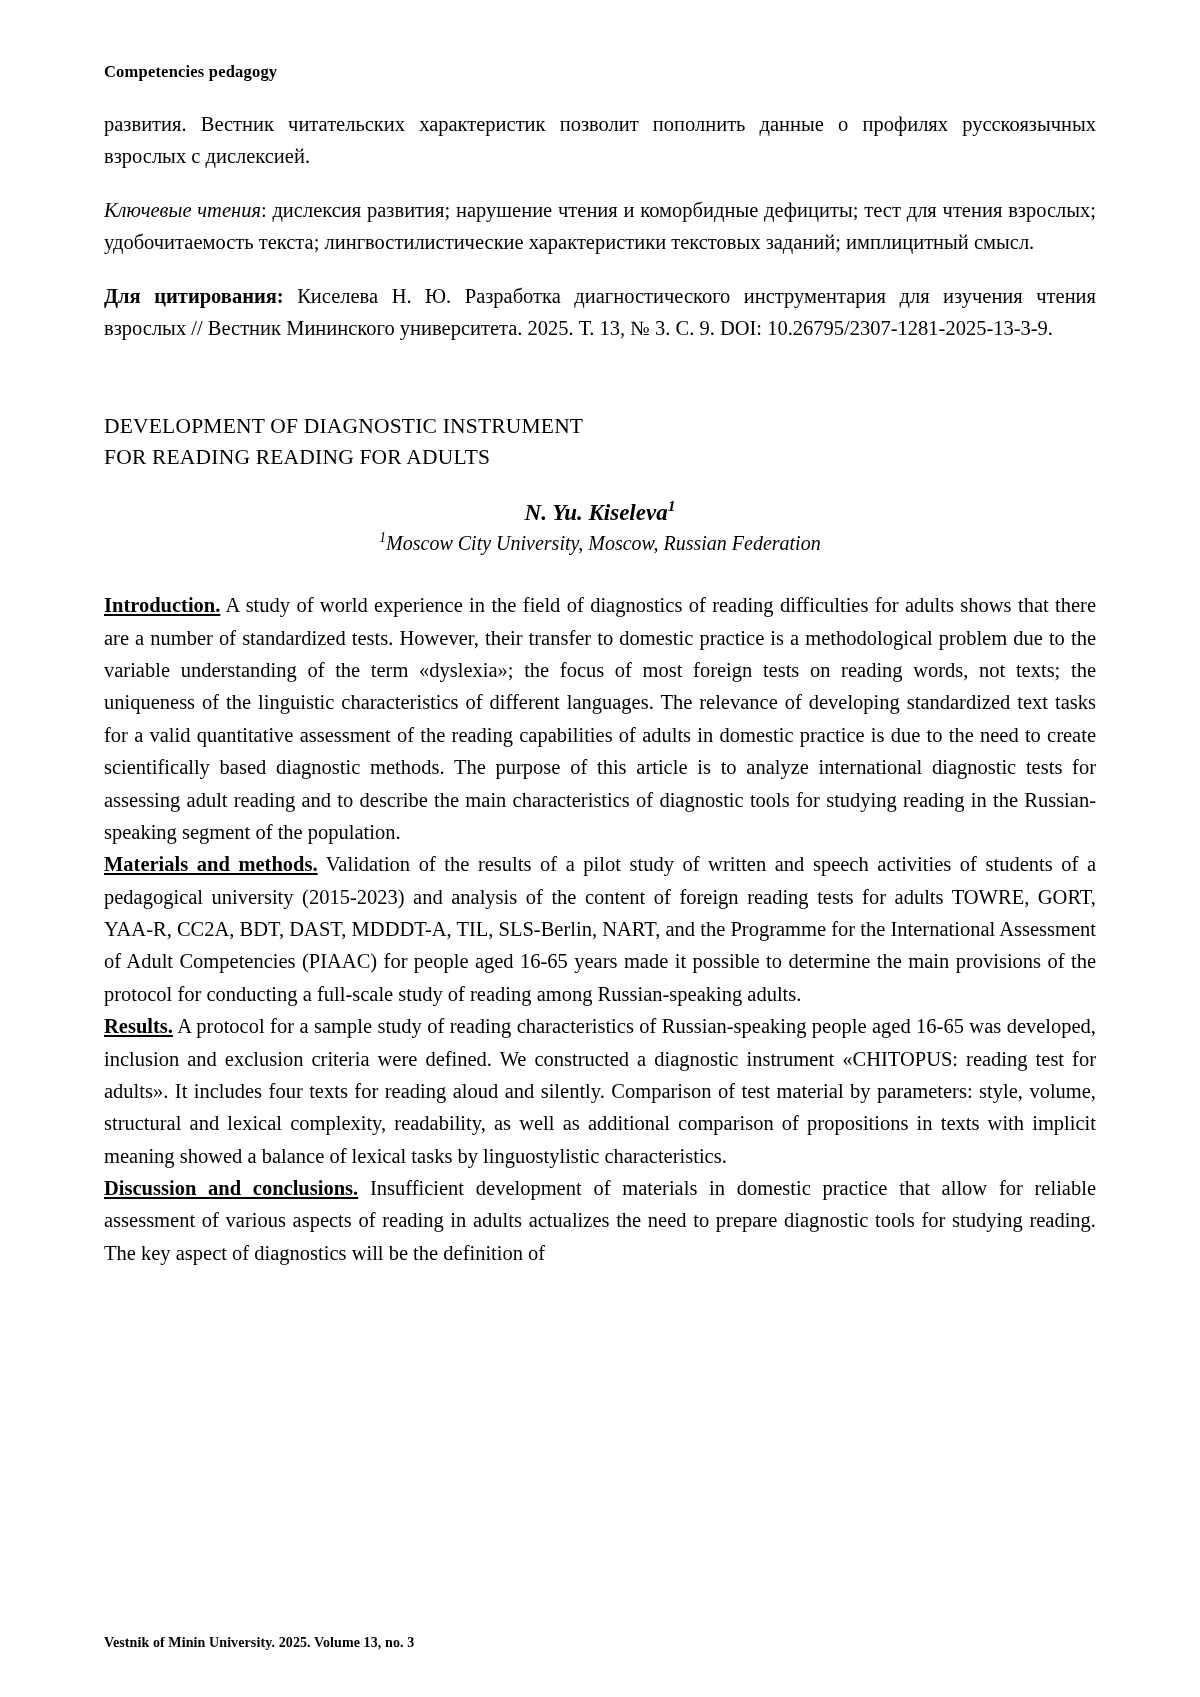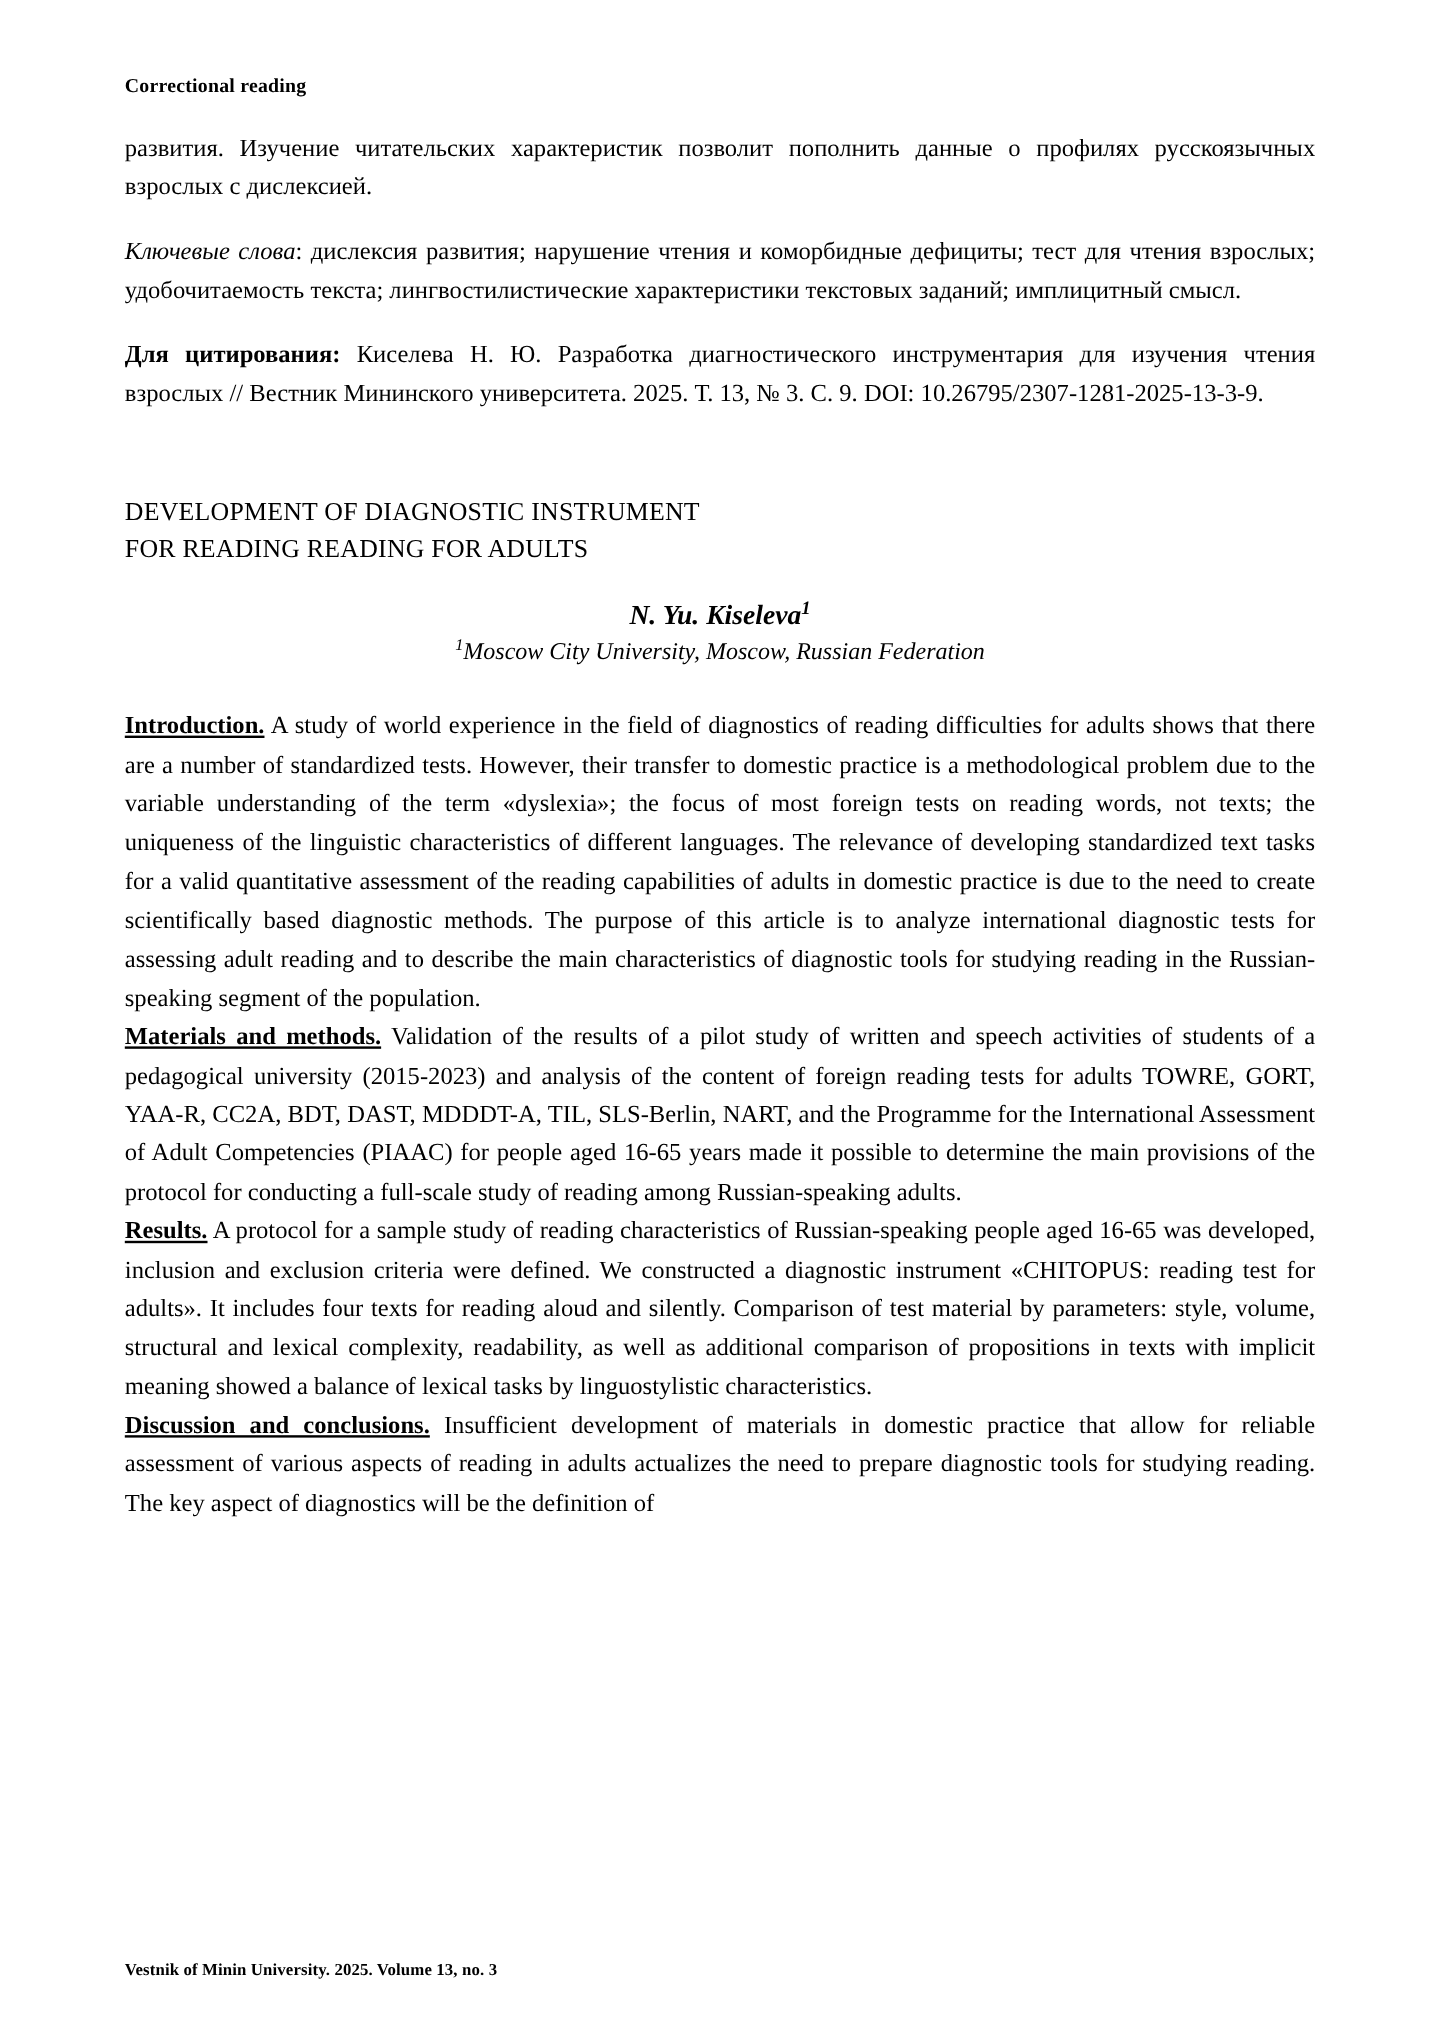--- a/index.html
+++ b/index.html
@@ -96,25 +96,25 @@
     font-weight: bold;
     font-size: 14px;
     letter-spacing: 0.1px;
   }
 </style>
 </head>
 <body>
 
 <div class="page">
 
-  <div class="running-head">Correctional reading</div>
+  <div class="running-head">Competencies pedagogy</div>
 
-  <p class="body-par">развития. Изучение читательских характеристик позволит пополнить данные о профилях русскоязычных взрослых с дислексией.</p>
+  <p class="body-par">развития. Вестник читательских характеристик позволит пополнить данные о профилях русскоязычных взрослых с дислексией.</p>
 
-  <p class="body-par"><span class="kw-label">Ключевые слова</span><span>: дислексия развития; нарушение чтения и коморбидные дефициты; тест для чтения взрослых; удобочитаемость текста; лингвостилистические характеристики текстовых заданий; имплицитный смысл.</span></p>
+  <p class="body-par"><span class="kw-label">Ключевые чтения</span><span>: дислексия развития; нарушение чтения и коморбидные дефициты; тест для чтения взрослых; удобочитаемость текста; лингвостилистические характеристики текстовых заданий; имплицитный смысл.</span></p>
 
 
   <p class="body-par"><span class="cite-label">Для цитирования:</span><span> Киселева Н. Ю. Разработка диагностического инструментария для изучения чтения взрослых // Вестник Мининского университета. 2025. Т. 13, № 3. С. 9. DOI: 10.26795/2307-1281-2025-13-3-9.</span></p>
 
   <div class="spacer-lg"></div>
 
   <div class="title">
     <div>DEVELOPMENT OF DIAGNOSTIC INSTRUMENT</div>
     <div>FOR READING READING FOR ADULTS</div>
   </div>

